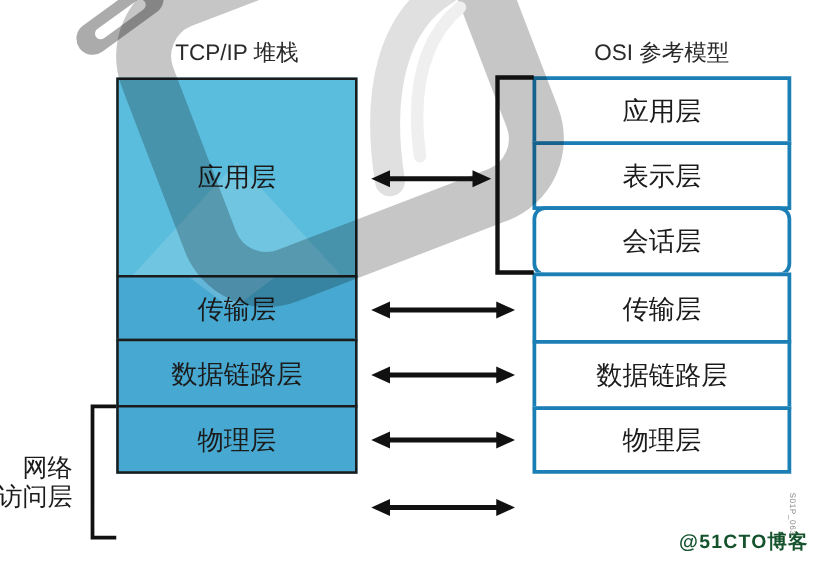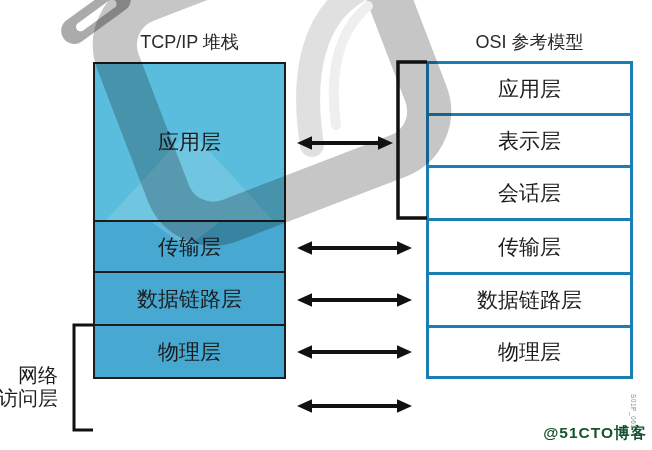--- a/index.html
+++ b/index.html
@@ -44,21 +44,21 @@
   .tcp-row span{position:relative;z-index:2;}
   
   .osi-stack{position:absolute;left:426px;top:61px;width:207px;z-index:1;}
   .osi-row{
     box-sizing:border-box;border:3px solid #1b7fb6;background:#ffffff;
     display:flex;align-items:center;justify-content:center;
     font-size:21px;color:#1b1b1b;margin-top:-3px;
   }
   .osi-row.r1{margin-top:0;height:55px;}
   .osi-row.r2{height:55px;}
-  .osi-row.r3{height:56px;}
+  .osi-row.r3{height:56px;border-radius:10px;}
   .osi-row.r4{height:57px;}
   .osi-row.r5{height:56px;}
   .osi-row.r6{height:56px;}
   .osi-row.r7{height:54px;}
   
   .connectors{position:absolute;left:0;top:0;z-index:3;pointer-events:none;}
   
   .net-access-label{
     position:absolute;left:-14px;top:364px;width:72px;z-index:4;
     font-size:20px;line-height:23px;color:#1b1b1b;text-align:right;white-space:nowrap;

